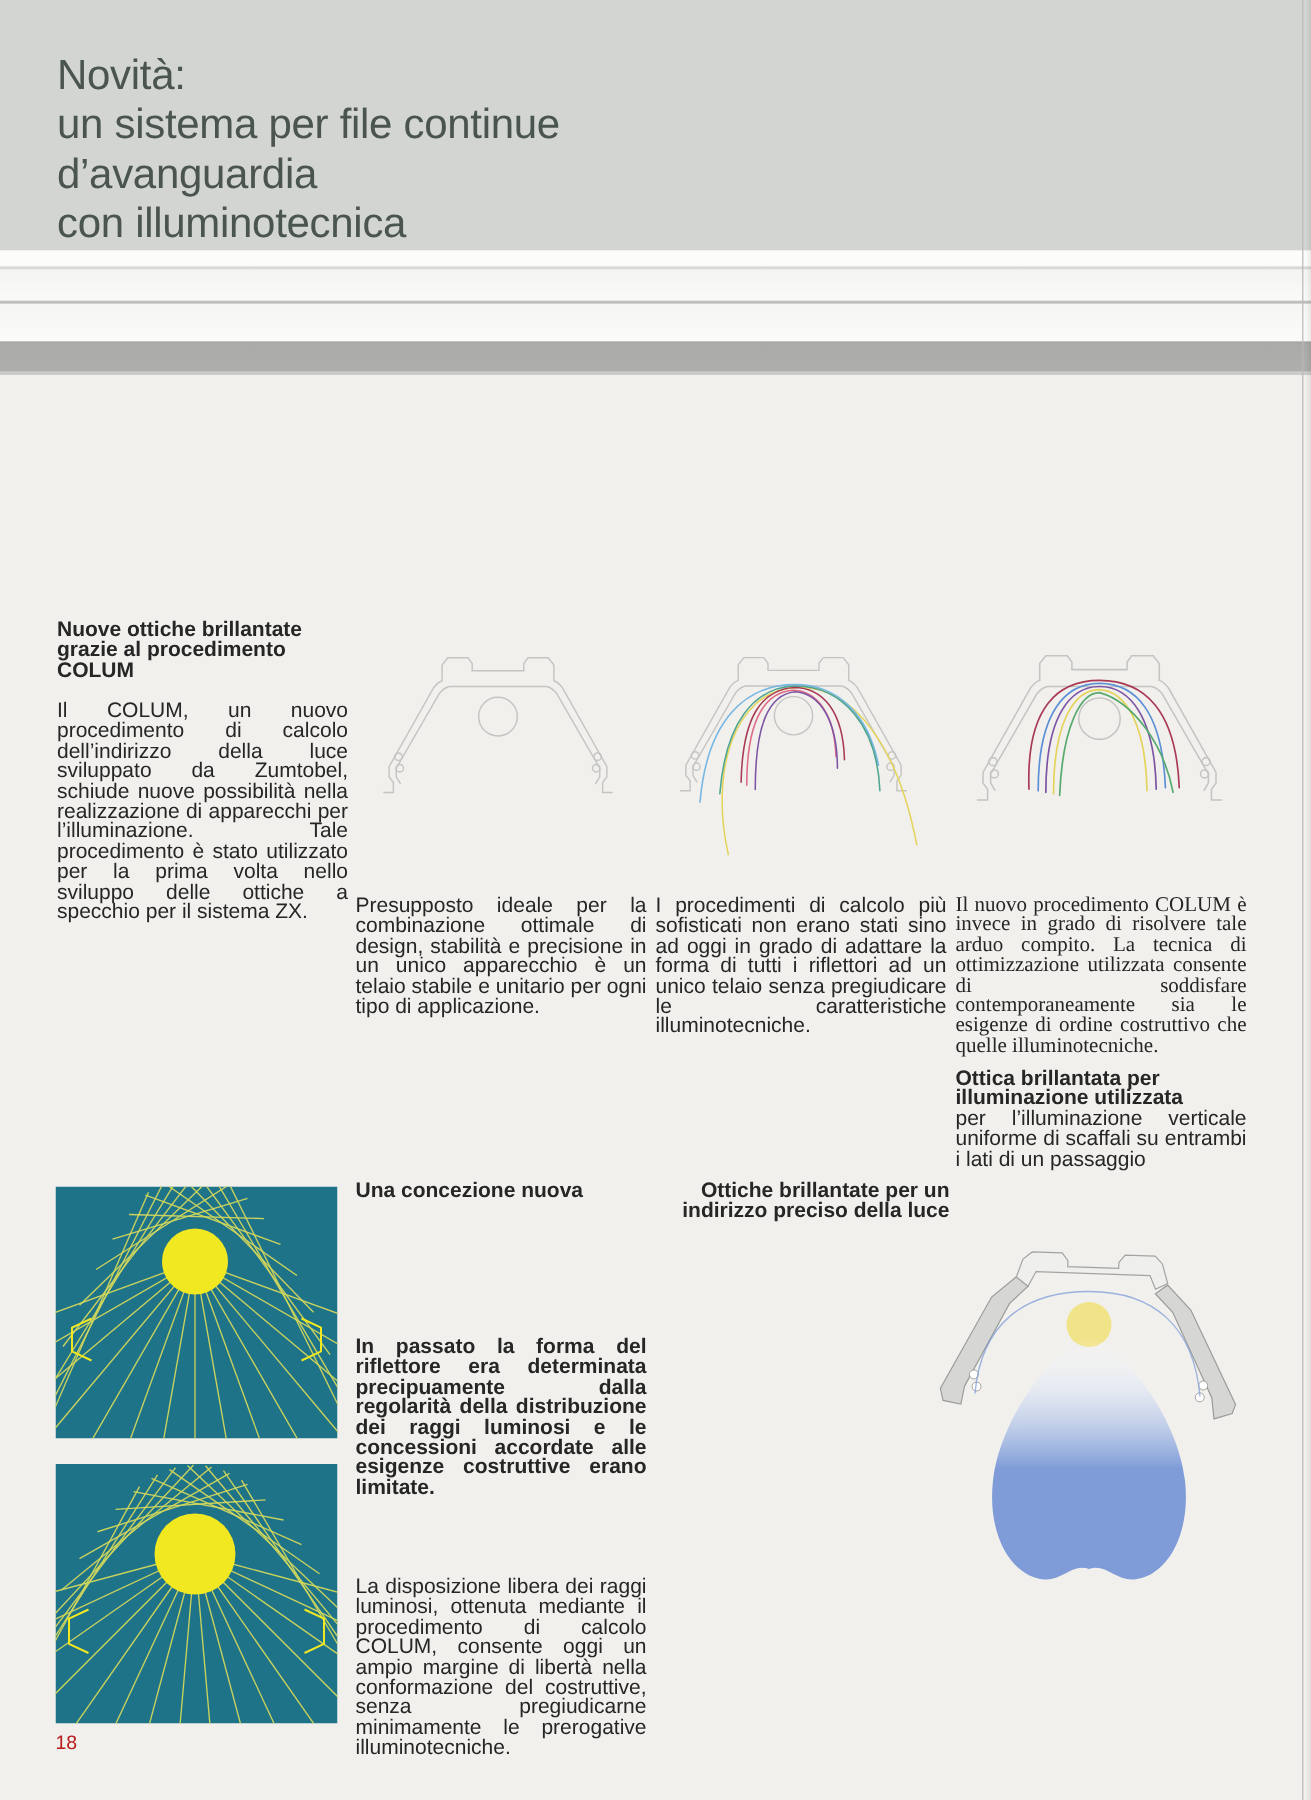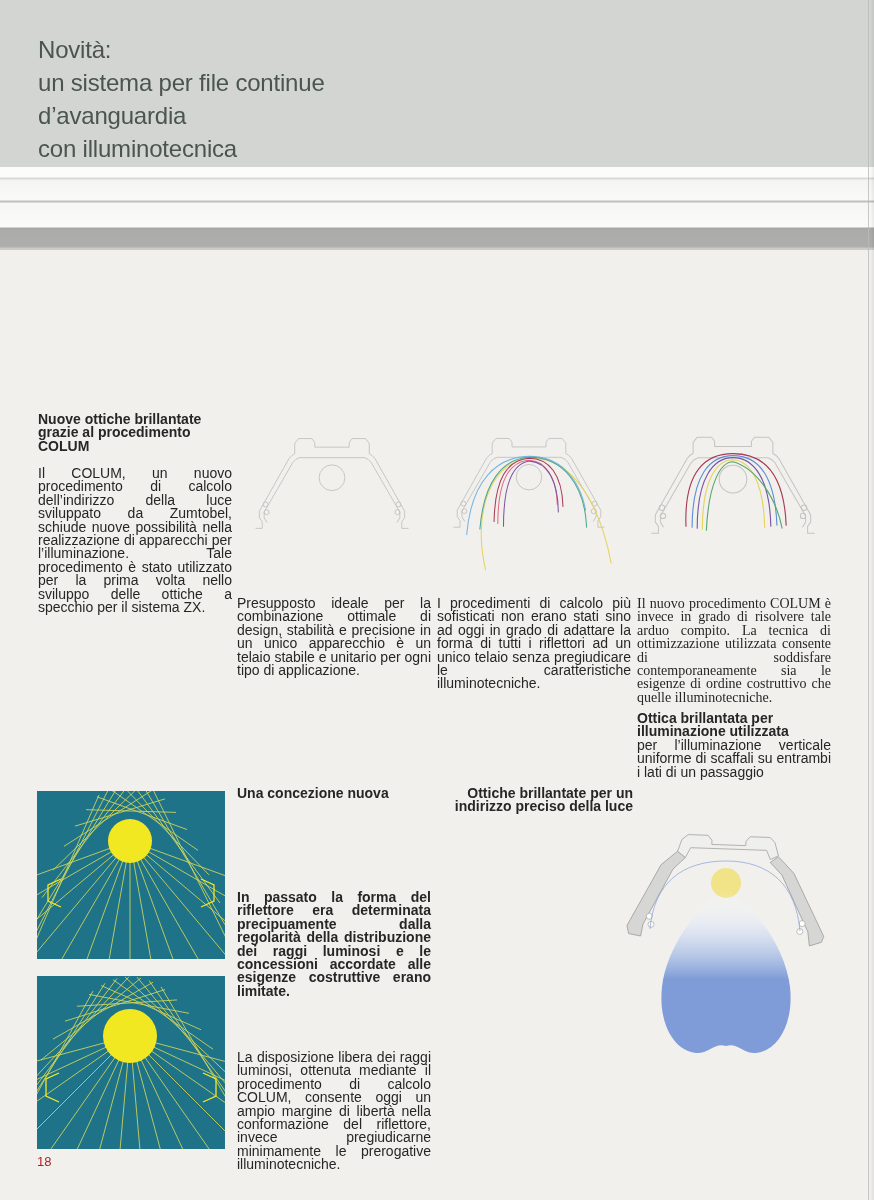--- a/index.html
+++ b/index.html
@@ -5,21 +5,21 @@
   html,body{margin:0;padding:0;background:#888;}
   #page{
     position:relative;width:874px;height:1200px;overflow:hidden;
     background:var(--page-bg,#f1f0ed);
     font-family:"Liberation Sans","DejaVu Sans",sans-serif;
     color:var(--body-text,#262626);
   }
   .abs{position:absolute;}
   
   .header{left:0;top:0;width:874px;height:167px;background:var(--header-bg,#d3d5d2);}
-  .title{left:38px;top:33px;width:600px;font-size:24px;line-height:33px;
+  .title{left:38px;top:33px;width:600px;font-size:28px;line-height:33px;
          color:var(--title-text,#4b5550);letter-spacing:-0.2px;}
   
   .molding{left:0;top:167px;width:874px;height:83px;
     background:linear-gradient(to bottom,
       #fcfcfb 0px,#fcfcfb 10px,
       #d9d9d7 11px,#d9d9d7 12px,
       #f4f4f2 13px,#fafaf8 33px,
       #bfbfbd 34px,#bfbfbd 35px,
       #f6f6f4 36px,#fbfbfa 60px,
       #a7a7a5 61px,#a9a9a7 62px,
@@ -199,21 +199,21 @@
         <line x1="93" y1="60" x2="-119.13203435596424" y2="272.13203435596427" style="stroke: rgb(211, 216, 92); stroke-width: 0.9; opacity: 0.95;"></line>
         <line x1="93" y1="60" x2="-152.74561328669748" y2="232.0729309053139" style="stroke: rgb(211, 216, 92); stroke-width: 0.9; opacity: 0.95;"></line>
         <line x1="93" y1="60" x2="-178.89233611099496" y2="186.78547852220984" style="stroke: rgb(211, 216, 92); stroke-width: 0.9; opacity: 0.95;"></line>
         <line x1="93" y1="60" x2="-196.77774788672048" y2="137.64571353075632" style="stroke: rgb(211, 216, 92); stroke-width: 0.9; opacity: 0.95;"></line>
       </g>
     <circle class="sun" cx="93" cy="60" r="27"></circle>
     <polyline class="bracket" points="22,97 9,103 9,120 22,126"></polyline>
     <polyline class="bracket" points="166,97 179,103 179,120 166,126"></polyline>
   </svg>
 
-  <div class="abs col" style="left:237px;top:1051px;">La disposizione libera dei raggi luminosi, ottenuta mediante il procedimento di calcolo COLUM, consente oggi un ampio margine di libertà nella conformazione del riflettore, invece pregiudicarne minimamente le prerogative illuminotecniche.</div>
+  <div class="abs col" style="left:237px;top:1051px;">La disposizione libera dei raggi luminosi, ottenuta mediante il procedimento di calcolo COLUM, consente oggi un ampio margine di libertà nella conformazione del costruttive, senza pregiudicarne minimamente le prerogative illuminotecniche.</div>
 
   <svg class="abs" style="left:620px;top:827px;" width="215" height="235" viewBox="0 0 215 235">
     <g transform="rotate(2 107 70)">
       <path class="gray-part" d="M8,102 L40,40 L56,26 L64,32 L52,44 L24,100 L22,112 L10,110 Z"></path>
       <path class="gray-part" d="M205,106 L173,44 L157,28 L149,34 L161,46 L189,102 L191,116 L203,112 Z"></path>
       <path class="lt-part" d="M56,26 L60,14 L66,9 H86 L90,14 V18 H124 V14 L128,9 H148 L153,14 L157,27 L149,31 L145,22 H69 L64,32 Z"></path>
       <circle class="hole" cx="30" cy="92" r="3"></circle>
         <circle class="hole" cx="32" cy="100" r="3"></circle>
       <circle class="hole" cx="183" cy="94" r="3"></circle>
         <circle class="hole" cx="181" cy="102" r="3"></circle>

